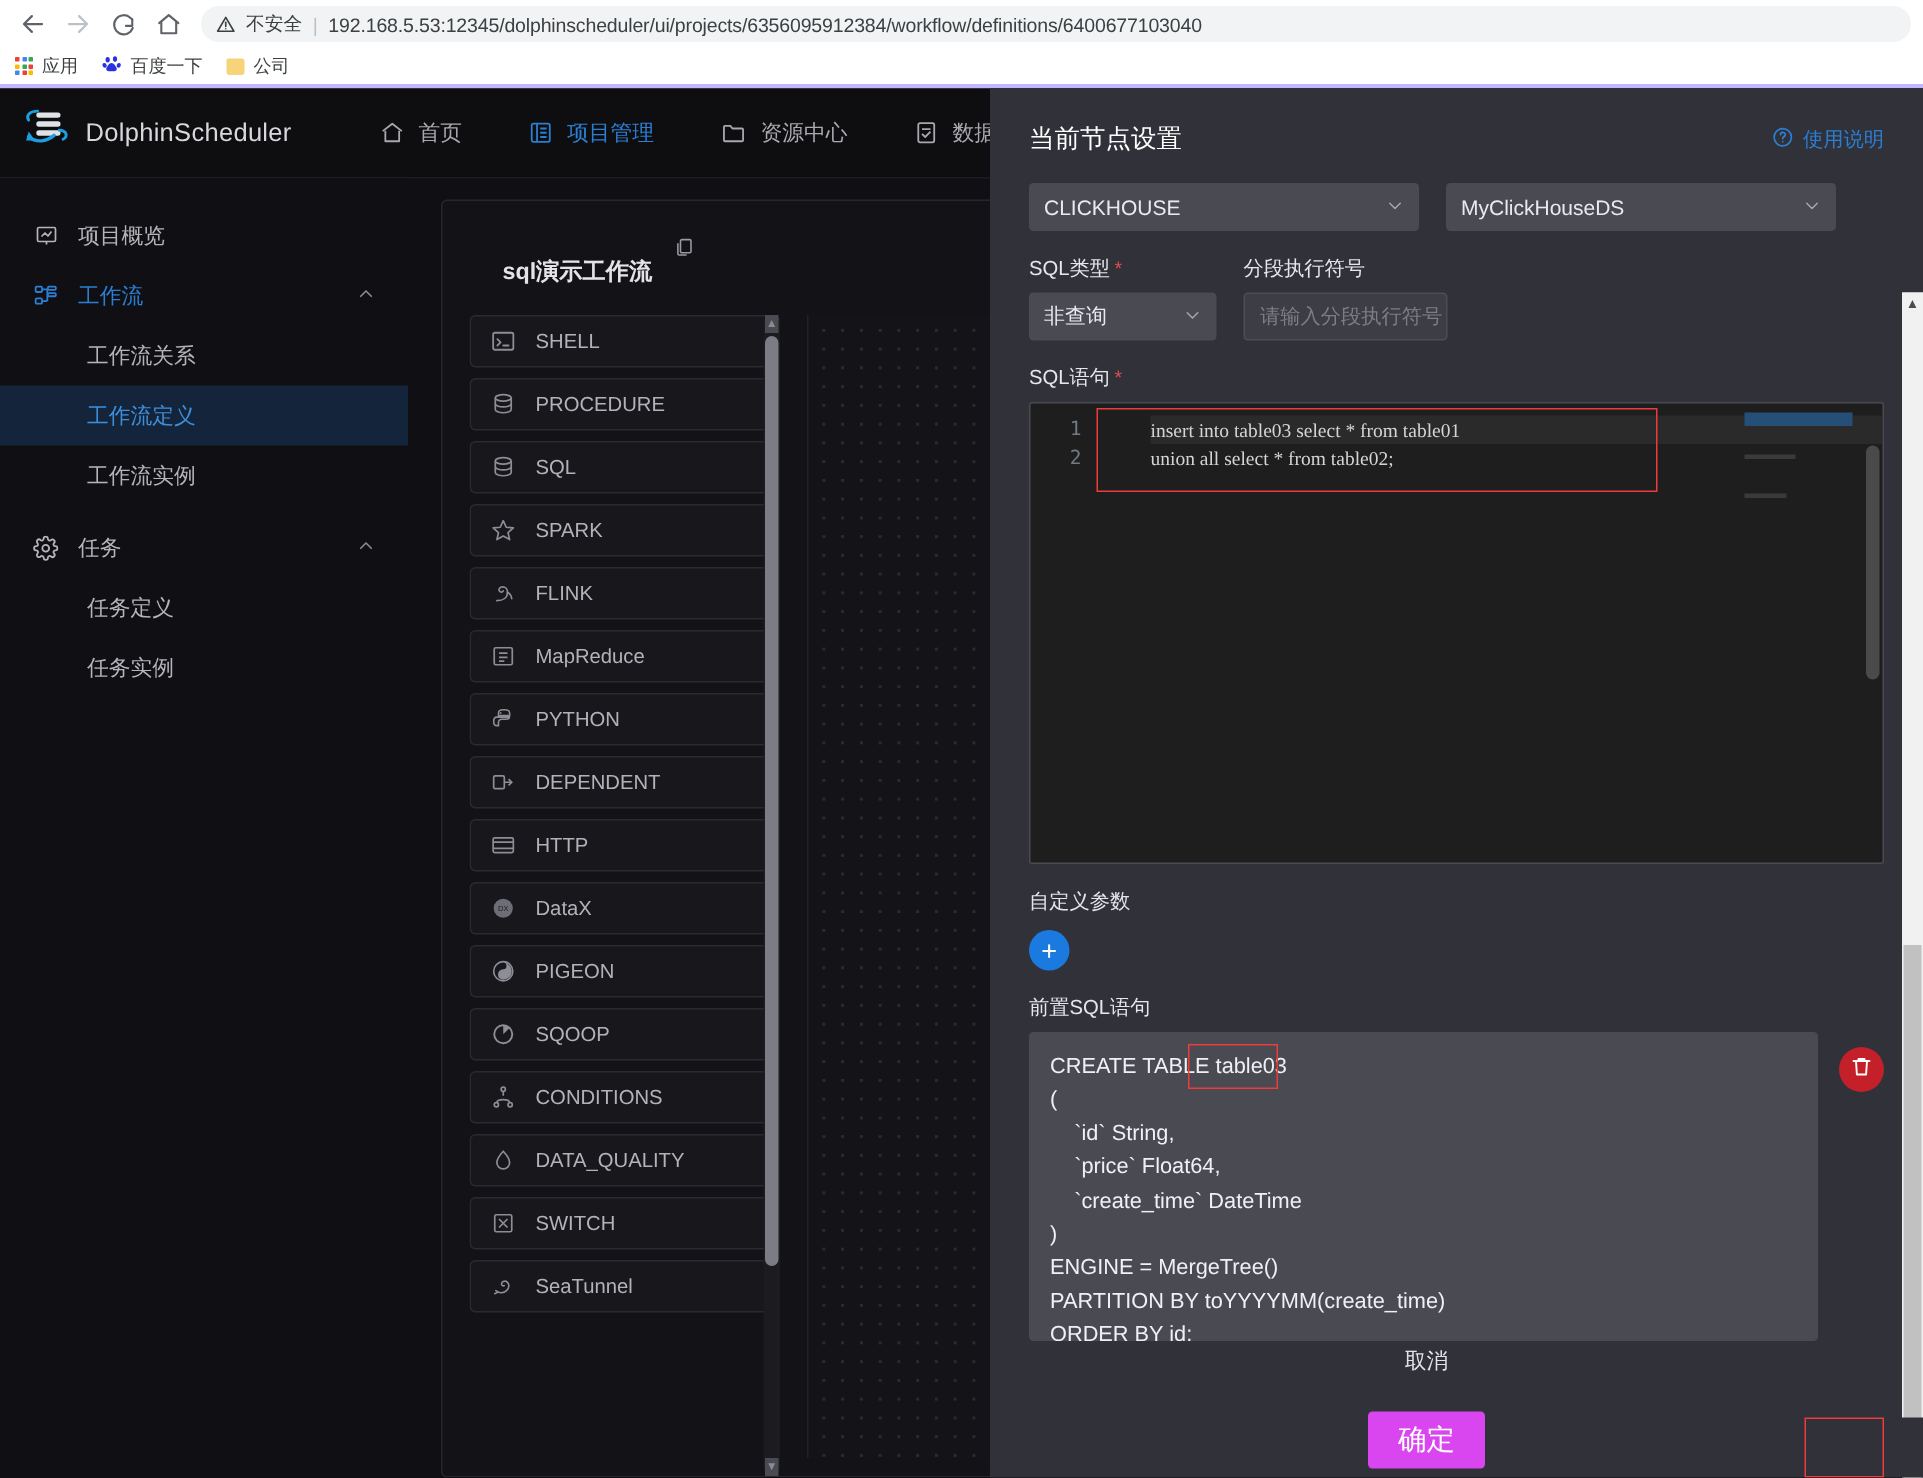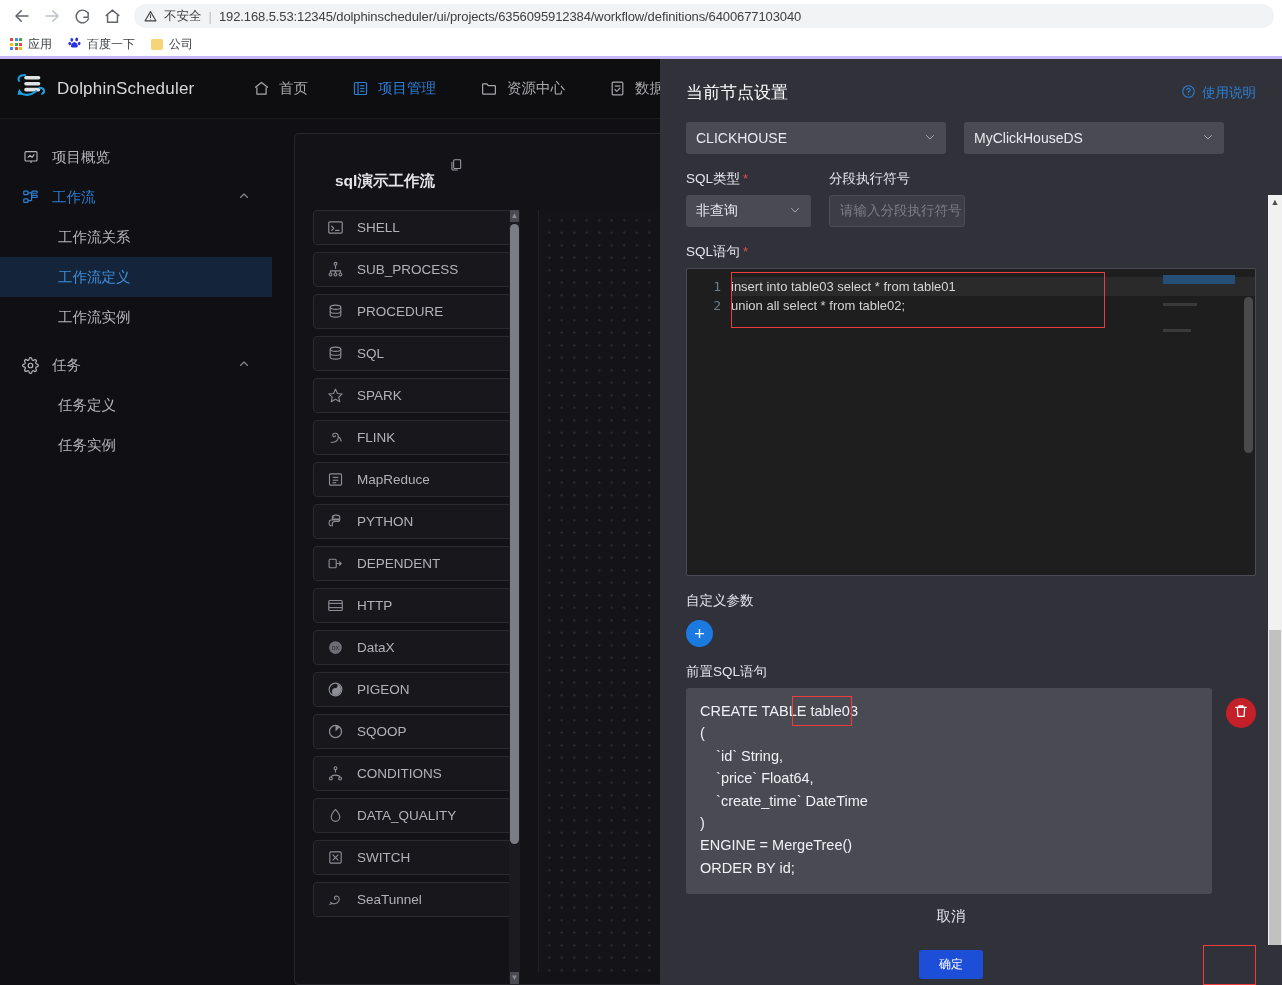--- a/index.html
+++ b/index.html
@@ -137,21 +137,21 @@
     overflow: hidden; white-space: nowrap;
   }
 
   .editor {
     height: 308px; background: #1e1e1e; border: 1px solid #4a4a53; border-radius: 2px;
     position: relative; overflow: hidden; display: flex;
   }
   .gutter { width: 44px; padding-top: 8px; text-align: right; padding-right: 10px; flex: none; }
   .gutter div { color: #6f7b85; font-size: 13px; line-height: 19px; font-family: "DejaVu Sans Mono", monospace; }
   .code { flex: 1; padding-top: 8px; position: relative; }
-  .code div { color: #d4d4d4; font-size: 13px; line-height: 19px; font-family: Liberation Sans, sans-serif; white-space: pre; }
+  .code div { color: #d4d4d4; font-size: 13px; line-height: 19px; font-family: Liberation Serif, serif; white-space: pre; margin-left: 36px; }
   .code .ln-hl { background: #2a2a2a; }
   .redbox-sql {
     position: absolute; left: 44px; top: 3px; width: 374px; height: 56px;
     border: 1.5px solid #ee3b3b; pointer-events: none;
   }
   .minimap { position: absolute; right: 14px; top: 0; width: 78px; height: 100%; }
   .minimap .mm-line { position: absolute; height: 3px; background: #3a3a3a; }
   .minimap .mm-sel { position: absolute; left: 0; top: 6px; width: 72px; height: 9px; background: #264f78; }
   .ed-scroll { position: absolute; right: 2px; top: 28px; width: 9px; height: 156px; background: #4a4a4a; border-radius: 5px; }
 
@@ -180,21 +180,21 @@
   .modal-scroll .ms-arrow { width: 14px; height: 14px; color: #4d4d4d; font-size: 9px; text-align: center; line-height: 14px; background: #f1f1f1; }
   .modal-scroll .ms-arrow.down { position: absolute; bottom: 0; }
   .ms-thumb { position: absolute; left: 1px; width: 12px; top: 435px; height: 370px; background: #c1c1c1; }
 
   .modal-foot {
     height: 40px; display: flex; align-items: center; justify-content: flex-end;
     gap: 18px; padding: 0 40px 6px 0; background: #31313a; position: relative; flex-direction: column;
   }
   .btn-cancel { color: #e2e2e8; font-size: 14.5px; padding: 6px 8px; }
   .btn-ok {
-    background: #1d4ed8; color: #fff; font-size: 12px; border-radius: 3px;
+    background: #d946ef; color: #fff; font-size: 19px; border-radius: 3px;
     padding: 6px 20px;
   }
   .redbox-ok { position: absolute; right: 26px; bottom: 0; width: 53px; height: 40px; border: 1.5px solid #ee3b3b; pointer-events: none; }
 </style>
 </head>
 <body>
 
 <div class="browser-chrome">
   <div class="nav-bar">
     <div class="nav-btn">
@@ -412,32 +412,20 @@
                     <rect x="2.5" y="4" width="19" height="16" rx="1.6"></rect>
                     <polyline points="6.5 10 9.5 13 6.5 16"></polyline>
                     <line x1="12" y1="16" x2="17" y2="16"></line>
                   </svg>
                 </span>
               <span>SHELL</span>
             </div>
             <div class="task-item">
               <span class="task-icon">
                   <svg width="17" height="17" viewBox="0 0 24 24" fill="none" stroke="#8d8d95" stroke-width="1.6">
-                    <circle cx="12" cy="4" r="2"></circle>
-                    <circle cx="5" cy="19" r="2"></circle>
-                    <circle cx="12" cy="19" r="2"></circle>
-                    <circle cx="19" cy="19" r="2"></circle>
-                    <path d="M12 6v5M5 17v-3h14v3M12 14v3"></path>
-                  </svg>
-                </span>
-              <span>SUB_PROCESS</span>
-            </div>
-            <div class="task-item">
-              <span class="task-icon">
-                  <svg width="17" height="17" viewBox="0 0 24 24" fill="none" stroke="#8d8d95" stroke-width="1.6">
                     <ellipse cx="12" cy="6" rx="7.5" ry="3"></ellipse>
                     <path d="M4.5 6v11c0 1.7 3.4 3 7.5 3s7.5-1.3 7.5-3V6"></path>
                     <path d="M4.5 11.5c0 1.7 3.4 3 7.5 3s7.5-1.3 7.5-3"></path>
                   </svg>
                 </span>
               <span>PROCEDURE</span>
             </div>
             <div class="task-item">
               <span class="task-icon">
                   <svg width="17" height="17" viewBox="0 0 24 24" fill="none" stroke="#8d8d95" stroke-width="1.6">
@@ -684,20 +672,21 @@
       </div>
       <div class="presql-wrap">
         <div class="presql">
           <div>CREATE TABLE table03</div>
           <div>(</div>
           <div>    `id` String,</div>
           <div>    `price` Float64,</div>
           <div>    `create_time` DateTime</div>
           <div>)</div>
           <div>ENGINE = MergeTree()</div>
+          <div>PARTITION BY toYYYYMM(create_time)</div>
           <div>ORDER BY id;</div>
           <div class="redbox-tbl"></div>
         </div>
         <div class="trash">
           <span>
             <svg width="16" height="16" viewBox="0 0 24 24" fill="none" stroke="#ffffff" stroke-width="1.9" stroke-linecap="round" stroke-linejoin="round">
                 <polyline points="4 6.5 20 6.5"></polyline>
                 <path d="M9 6.5V4.5h6v2"></path>
                 <path d="M6.5 6.5 7.4 20h9.2l.9-13.5"></path>
               </svg>

